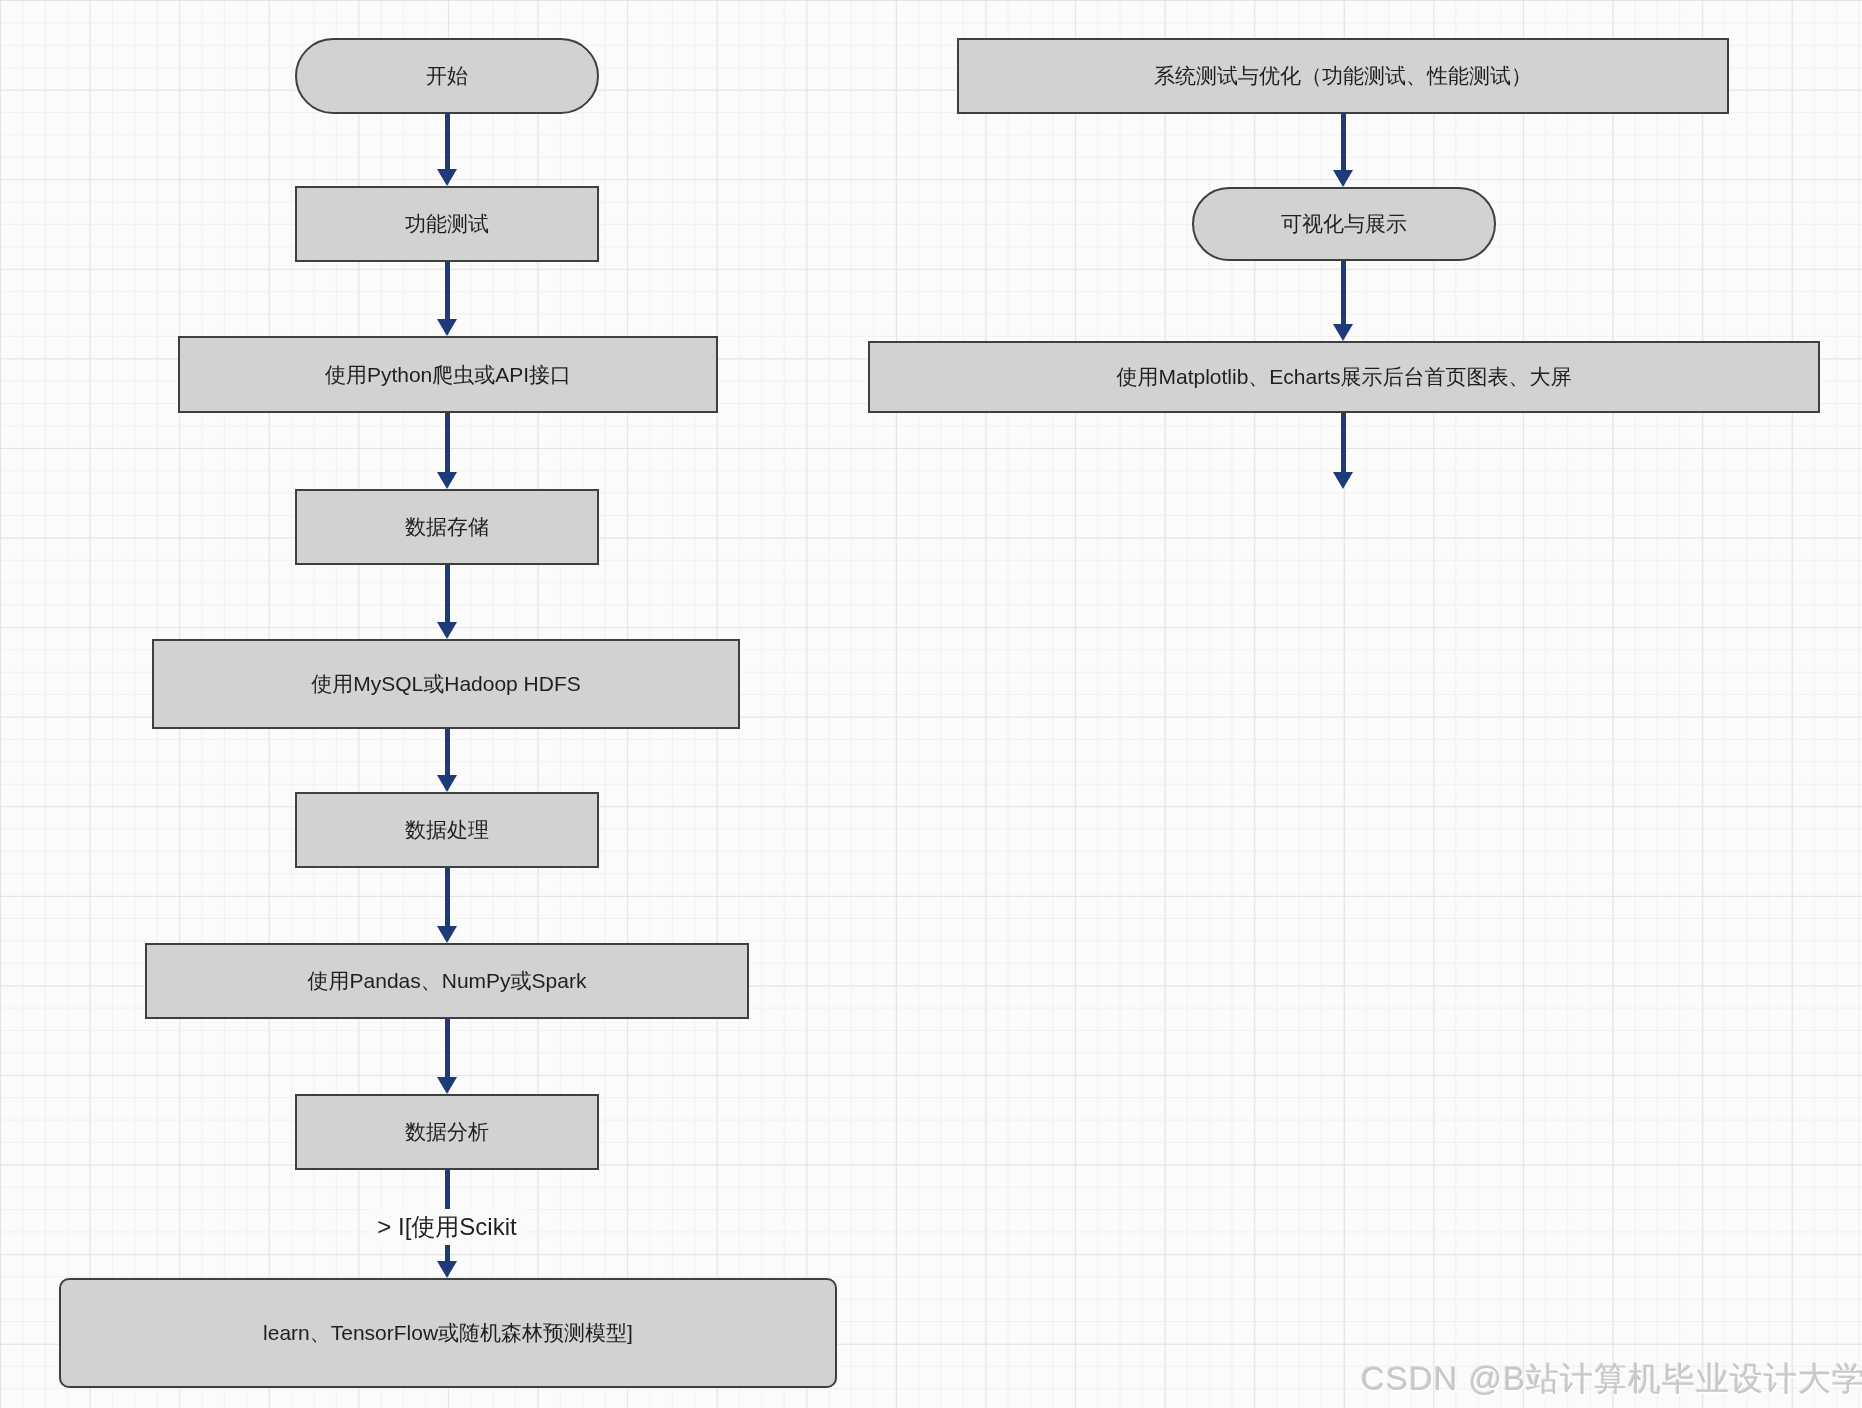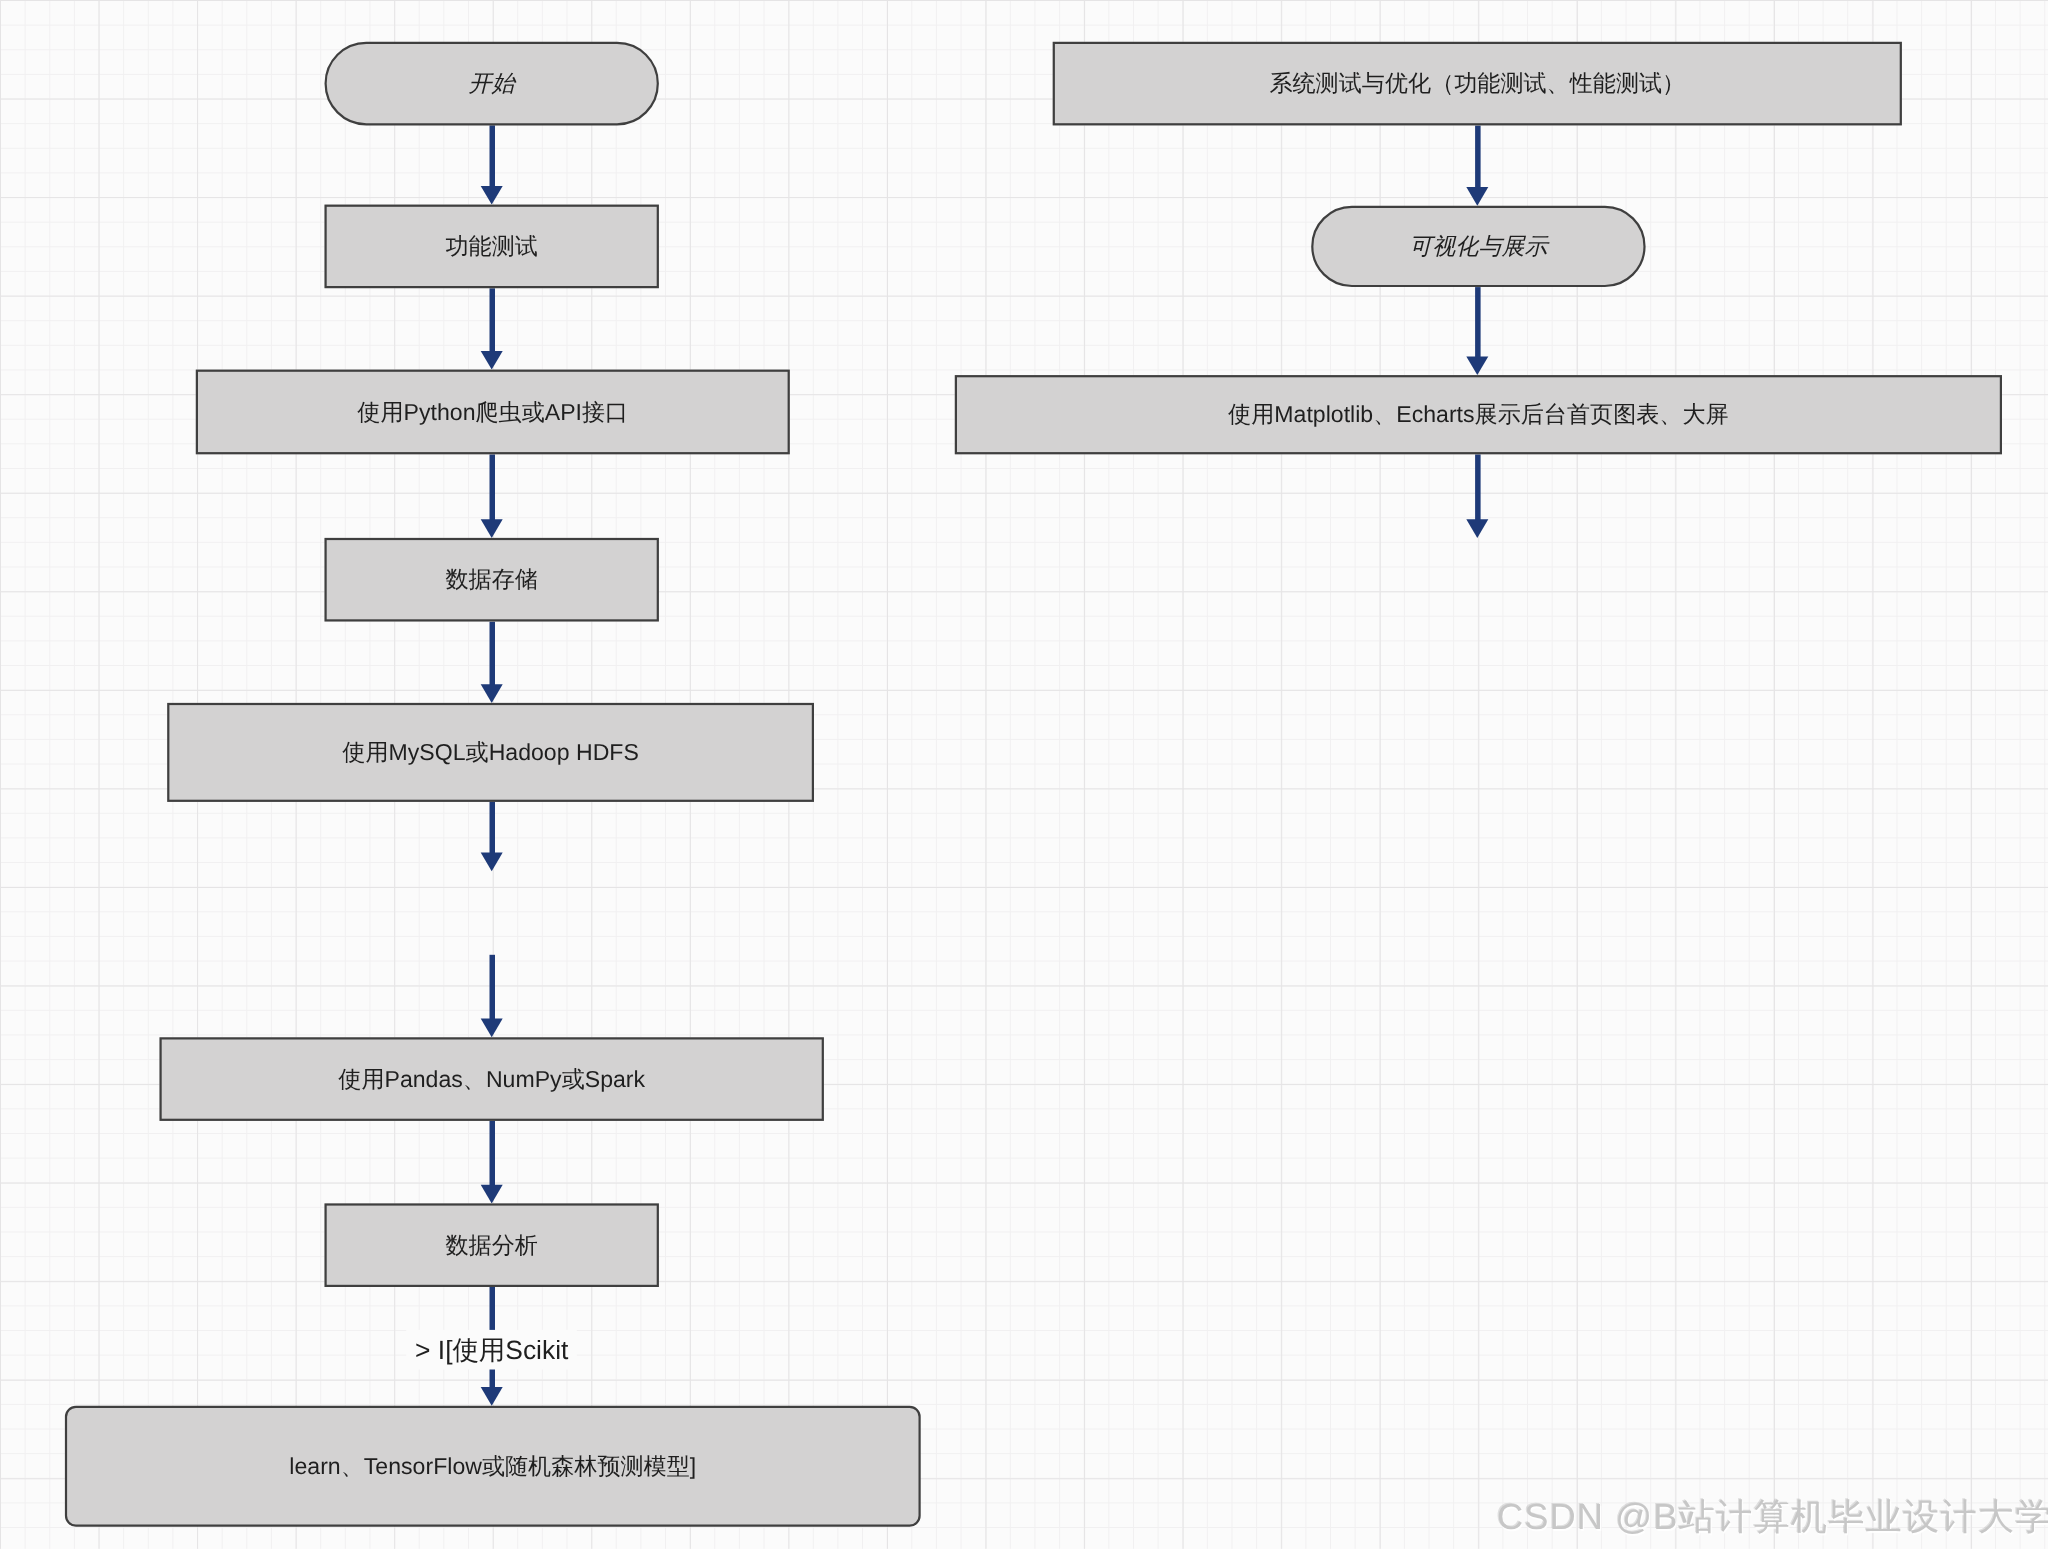--- a/index.html
+++ b/index.html
@@ -23,21 +23,21 @@
     position:absolute;
     box-sizing:border-box;
     display:flex;align-items:center;justify-content:center;
     background:var(--node-fill,#d3d2d2);
     border:2.5px solid var(--node-border,#3f3f3f);
     color:var(--text,#1f1f1f);
     font-size:21px;
     white-space:nowrap;
     z-index:2;
   }
-  .stadium{border-radius:38px;font-style:italic;}
+  .stadium{border-radius:38px;}
   .rounded-rect{border-radius:10px;}
   .arrow{
     position:absolute;
     width:24px;
     margin-left:-12px;
     z-index:1;
   }
   .arrow .shaft{
     position:absolute;
     left:50%;top:0;bottom:13px;
@@ -77,20 +77,21 @@
 </head>
 <body>
 
 <div class="canvas">
 
   <div class="node stadium" style="left:295px;top:38px;width:304px;height:76px">开始</div>
   <div class="node" style="left:295px;top:186px;width:304px;height:76px">功能测试</div>
   <div class="node" style="left:178px;top:336px;width:540px;height:77px">使用Python爬虫或API接口</div>
   <div class="node" style="left:295px;top:489px;width:304px;height:76px">数据存储</div>
   <div class="node" style="left:152px;top:639px;width:588px;height:90px">使用MySQL或Hadoop HDFS</div>
+  <div class="node" style="left:295px;top:792px;width:304px;height:76px">数据处理</div>
   <div class="node" style="left:145px;top:943px;width:604px;height:76px">使用Pandas、NumPy或Spark</div>
   <div class="node" style="left:295px;top:1094px;width:304px;height:76px">数据分析</div>
   <div class="node rounded-rect" style="left:59px;top:1278px;width:778px;height:110px">learn、TensorFlow或随机森林预测模型]</div>
 
   <div class="arrow" style="left:447px;top:114px;height:72px">
     <span class="shaft"></span>
     <span class="head"></span>
   </div>
   <div class="arrow" style="left:447px;top:262px;height:74px">
     <span class="shaft"></span>

